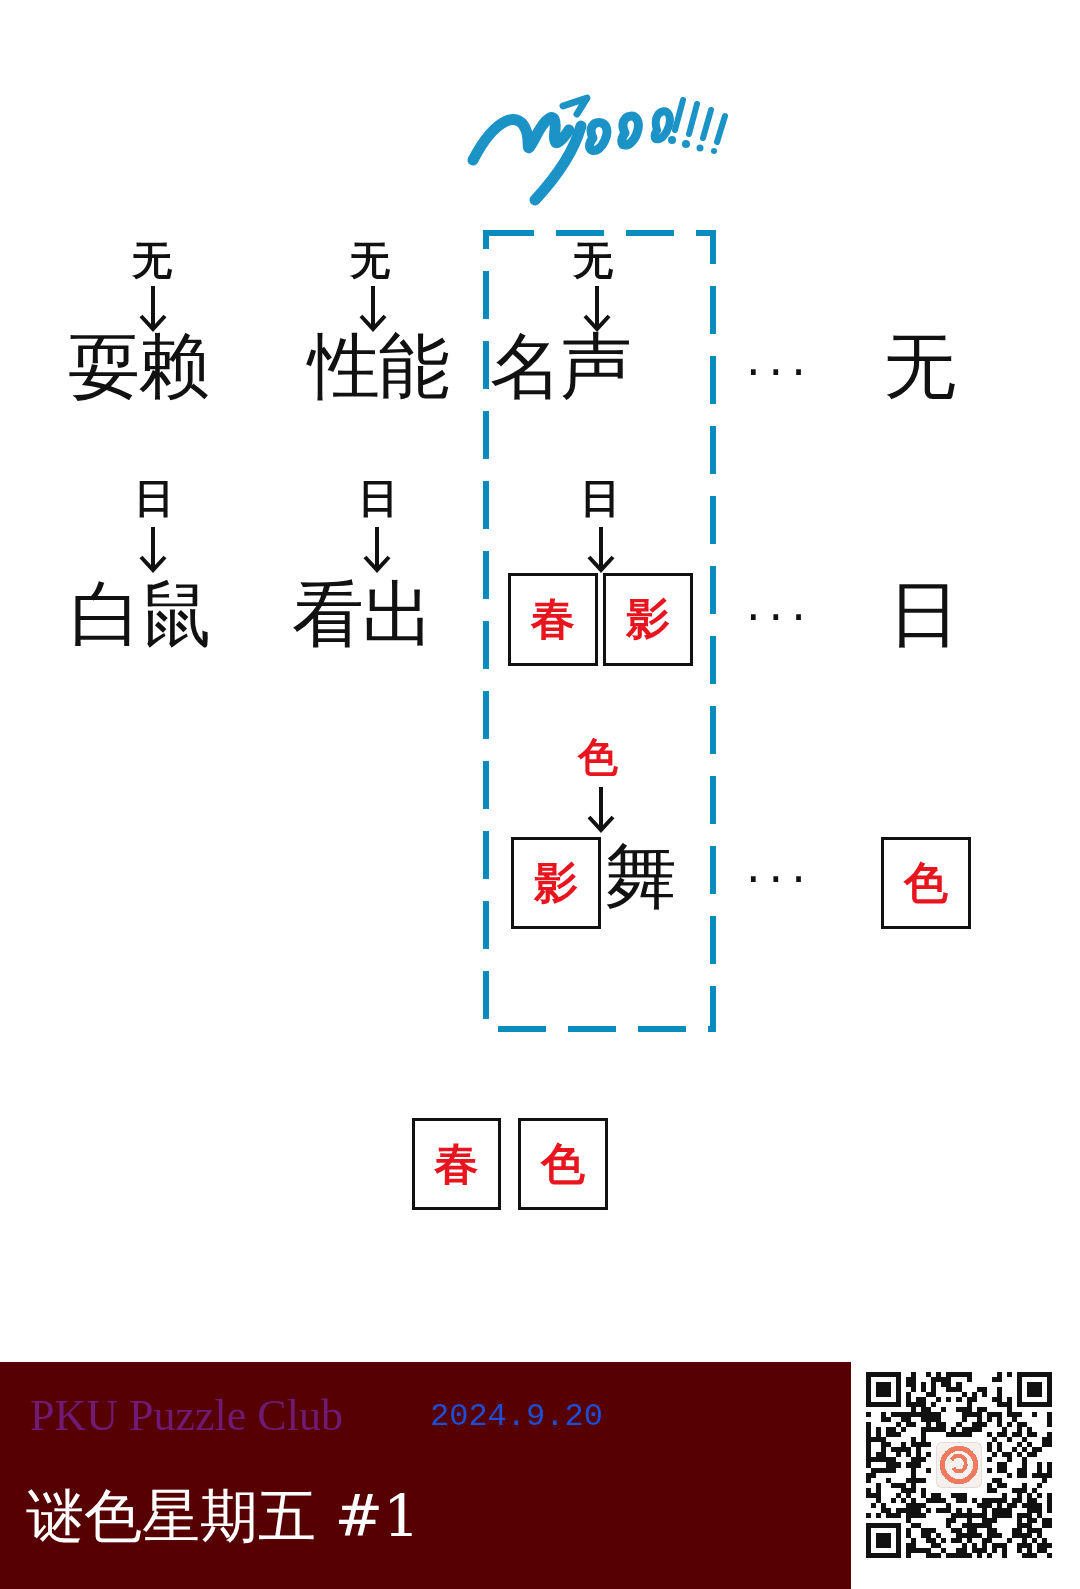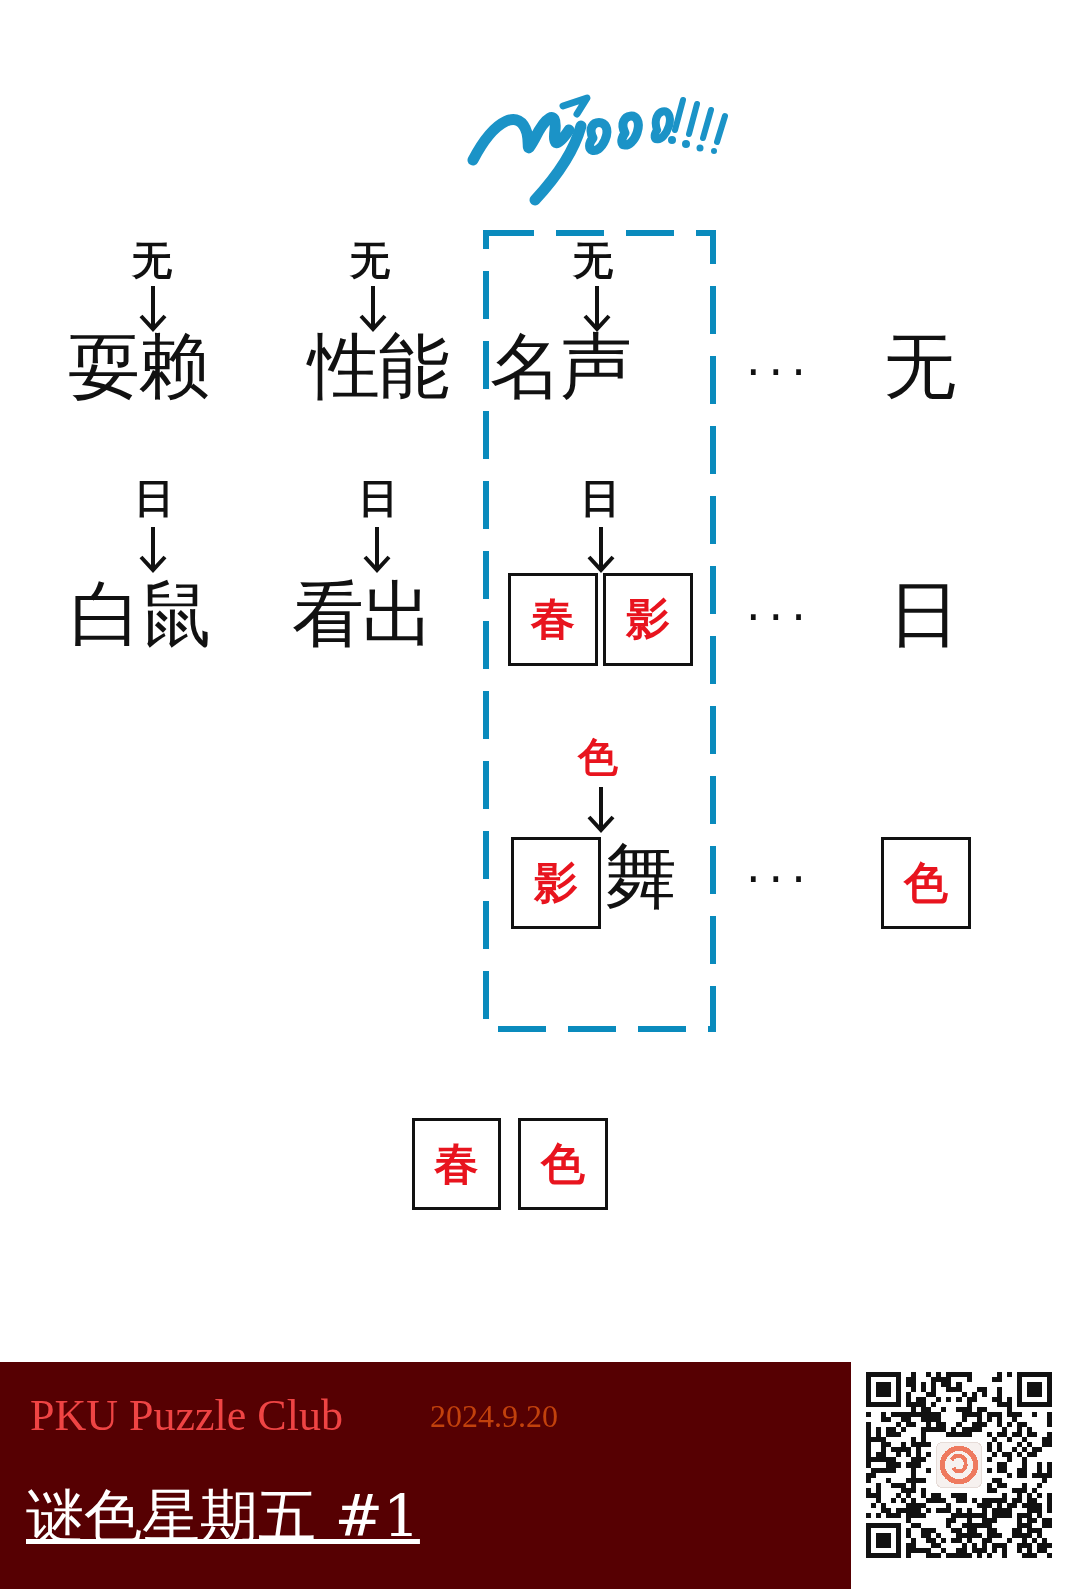--- a/index.html
+++ b/index.html
@@ -9,23 +9,23 @@
   .big { font-family:"DejaVu Serif", serif; font-size:72px; color:#111; line-height:1; letter-spacing:-2px; }
   .hint { font-family:"DejaVu Sans", sans-serif; font-weight:bold; font-size:40px; line-height:1; color:#111; }
   .hint.red { color:#e8141e; }
   .arrow { width:30px; height:48px; }
   .box { border:3px solid #111; box-sizing:border-box; background:#fff;
          display:flex; align-items:center; justify-content:center;
          font-family:"DejaVu Sans", sans-serif; font-weight:bold; font-size:44px; color:#e8141e; }
   .dots { font-family:"DejaVu Sans", sans-serif; font-size:46px; color:#111; letter-spacing:8px; }
   #dashbox { left:483px; top:230px; width:233px; height:802px; }
   #footer { left:0; top:1362px; width:851px; height:227px; background:#560002; }
-  .foot-club { left:30px; top:1390px; font-family:"Liberation Serif", serif; font-size:44px; color:#ef4444; }
-  .foot-date { left:430px; top:1398px; font-family:Liberation Serif, serif; font-size:32px; color:#c2410c; }
-  .foot-title { left:26px; top:1478px; font-family:"DejaVu Serif", serif; font-size:58px; color:#ffffff;text-decoration:underline; }
+  .foot-club { left:30px; top:1390px; font-family:"Liberation Serif", serif; font-size:44px; color:#701a75; }
+  .foot-date { left:430px; top:1398px; font-family:Liberation Mono, monospace; font-size:32px; color:#1d4ed8; }
+  .foot-title { left:26px; top:1478px; font-family:"DejaVu Serif", serif; font-size:58px; color:#ffffff; }
   #qr { left:865px; top:1372px; width:188px; height:186px; }
 </style>
 </head>
 <body>
 
 <svg class="abs" style="left:465px;top:78px" width="275" height="135" viewBox="0 0 275 135">
   <g fill="none" stroke="#1b93c7" stroke-linecap="round" stroke-linejoin="round">
     <path d="M8 82 C 30 40, 55 30, 62 55 C 65 68, 60 78, 70 60 C 80 40, 92 30, 90 52 C 88 68, 92 70, 104 52" stroke-width="11"></path>
     <path d="M98 28 L 122 20 L 112 36" stroke-width="7"></path>
     <path d="M116 48 C 110 70, 95 95, 70 122" stroke-width="11"></path>

